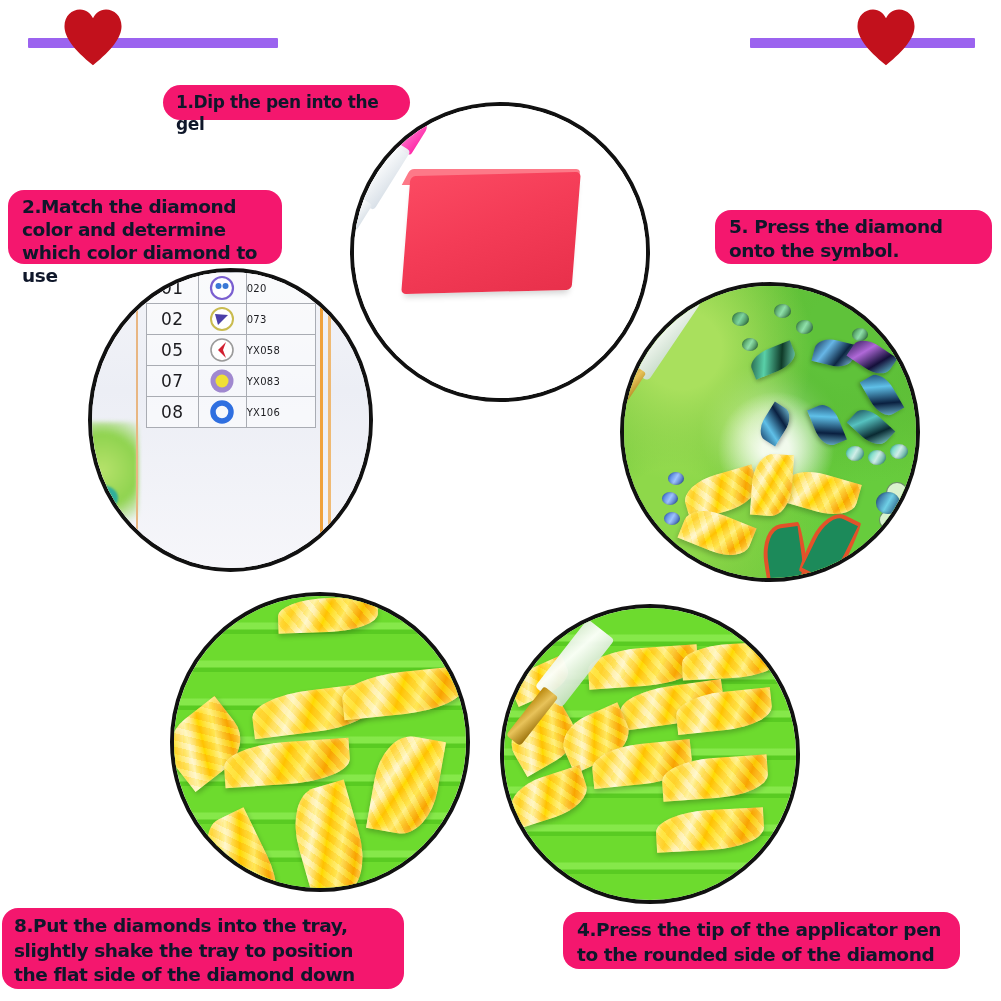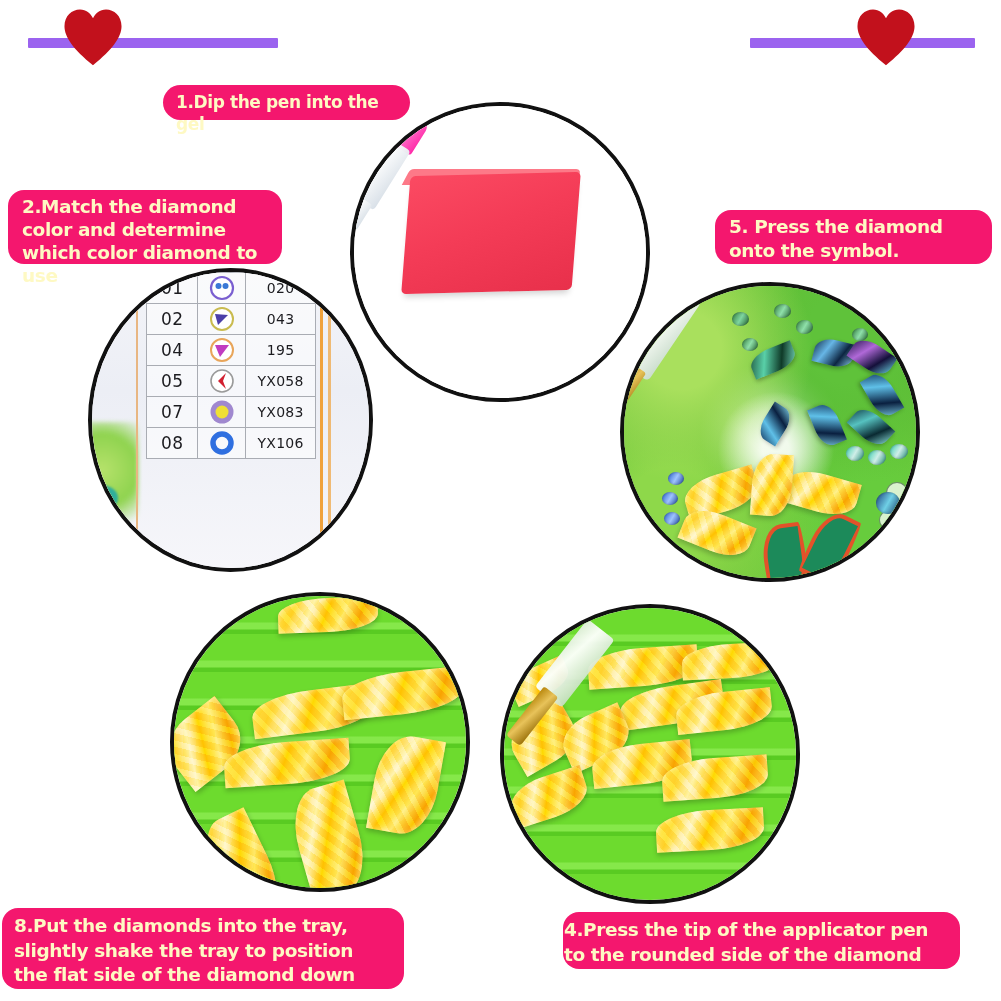--- a/index.html
+++ b/index.html
@@ -51,21 +51,21 @@
     letter-spacing: 0.5px;
     color: #16161a;
     line-height: 52px;
     white-space: nowrap;
   }
 
   
   .callout {
     position: absolute;
     background: #f4176e;
-    color: #fef9c3;
+    color: #0f172a;
     border-radius: 17px;
     font-family: "DejaVu Sans", sans-serif;
     font-weight: 700;
     letter-spacing: -0.4px;
     box-sizing: border-box;
     z-index: 30;
   }
   #callout-1 {
     left: 163px; top: 85px;
     width: 247px; height: 35px;
@@ -94,21 +94,21 @@
     left: 2px; top: 908px;
     width: 402px; height: 81px;
     padding: 6px 12px 0 12px;
     font-size: 18.5px;
     line-height: 24.5px;
     border-radius: 16px;
   }
   #callout-4 {
     left: 563px; top: 912px;
     width: 397px; height: 57px;
-    padding: 6px 12px 0 1px;
+    padding: 6px 12px 0 14px;
     font-size: 18.5px;
     line-height: 24.5px;
     border-radius: 16px;
   }
 
   
   .photo-circle {
     position: absolute;
     border-radius: 50%;
     border: 4px solid #111111;
@@ -225,22 +225,21 @@
     color: #1c1c20;
     letter-spacing: .5px;
   }
   .cc-sym {
     width: 48px;
     text-align: center;
     vertical-align: middle;
   }
   .cc-code {
     width: 70px;
-    text-align: center;
-    font-size: 14px;
+    font-size: 10px;
     color: #1c1c20;
     letter-spacing: .3px;
   }
   .sym-wrap {
     display: inline-block;
     width: 26px; height: 26px;
     position: relative;
     vertical-align: middle;
   }
 
@@ -408,36 +407,24 @@
         <tr>
           <td class="cc-num">02</td>
           <td class="cc-sym">
             <span class="sym-wrap">
               <svg viewBox="0 0 26 26" width="26" height="26">
                 <circle cx="13" cy="13" r="11" fill="#ffffff" stroke="#c9bb4f" stroke-width="2"></circle>
                 <path d="M6 8 L19 9 L9 19 Z" fill="#4b3fa8"></path>
               </svg>
             </span>
           </td>
-          <td class="cc-code">043</td>
+          <td class="cc-code">073</td>
         </tr>
 
 
-        <tr>
-          <td class="cc-num">04</td>
-          <td class="cc-sym">
-            <span class="sym-wrap">
-              <svg viewBox="0 0 26 26" width="26" height="26">
-                <circle cx="13" cy="13" r="11" fill="#ffffff" stroke="#e8a55a" stroke-width="2"></circle>
-                <path d="M6 8 L20 8 L11 20 Z" fill="#c03cc0"></path>
-              </svg>
-            </span>
-          </td>
-          <td class="cc-code">195</td>
-        </tr>
 
 
         <tr>
           <td class="cc-num">05</td>
           <td class="cc-sym">
             <span class="sym-wrap">
               <svg viewBox="0 0 26 26" width="26" height="26">
                 <circle cx="13" cy="13" r="11" fill="#ffffff" stroke="#9a9a9a" stroke-width="1.6"></circle>
                 <path d="M17 5 L9 13 L17 21 L14 13 Z" fill="#d22030"></path>
               </svg>

